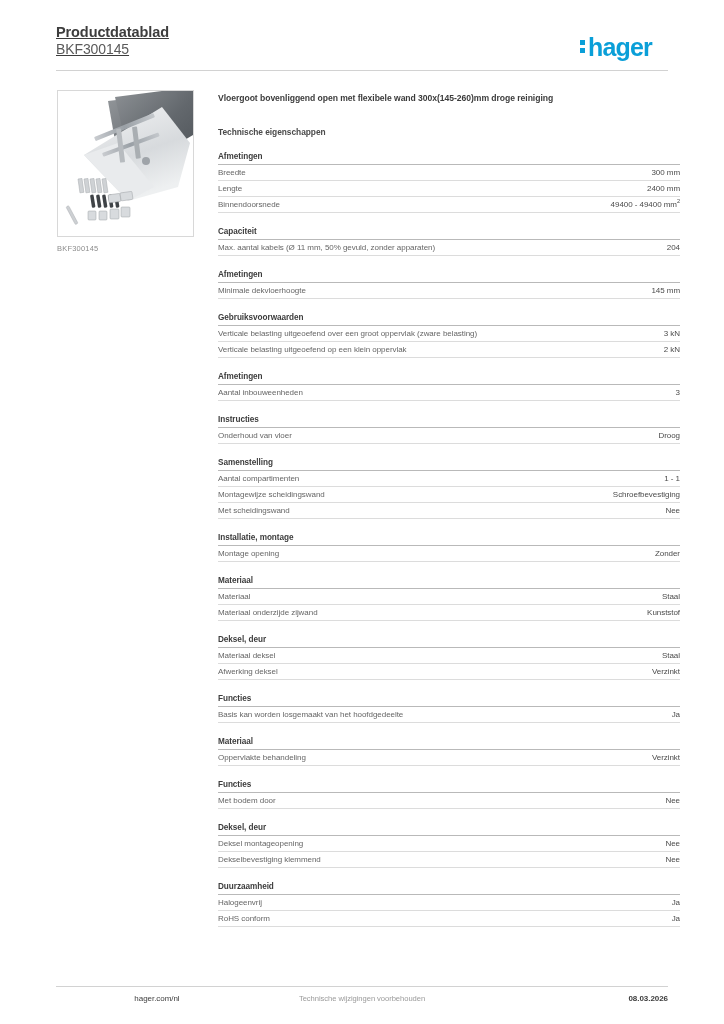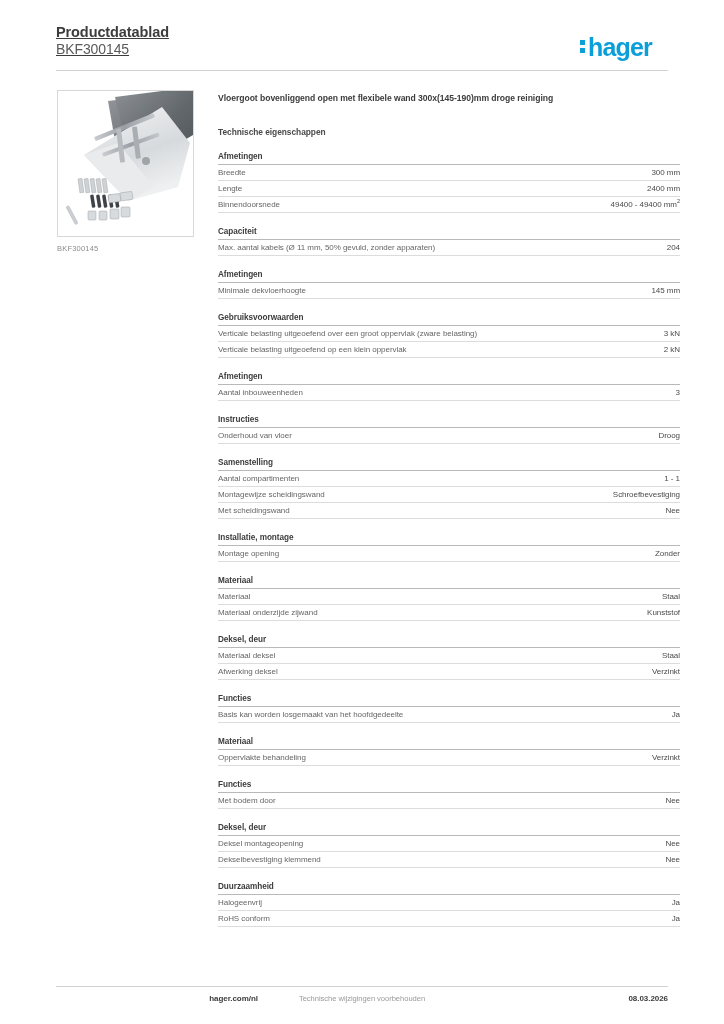--- a/index.html
+++ b/index.html
@@ -173,25 +173,25 @@
   #page-footer {
     position: absolute;
     left: 56px;
     top: 994px;
     width: 612px;
     display: flex;
     align-items: baseline;
   }
   #footer-site {
     font-size: 8px;
-    font-weight: bold;
+    font-weight: normal;
     color: #3c3c3c;
     letter-spacing: -0.05px;
     width: 33%;
-    text-align: right;
+    text-align: center;
   }
   #footer-note {
     font-size: 7.6px;
     color: #9a9a9a;
     letter-spacing: -0.05px;
     width: 34%;
     text-align: center;
   }
   #footer-date {
     font-size: 8px;
@@ -279,21 +279,21 @@
         <rect x="62" y="102" width="12" height="8" rx="1" transform="rotate(-8 62 102)"></rect>
       </g>
 
       <rect x="8" y="116" width="3" height="20" rx="1" fill="#cdd0d3" stroke="#a6aaad" stroke-width="0.4" transform="rotate(-28 8 116)"></rect>
     </svg>
   </div>
   <div id="product-caption">BKF300145</div>
 </div>
 
 <div id="spec-column">
-  <div id="product-name">Vloergoot bovenliggend open met flexibele wand 300x(145-190)mm droge reiniging</div>
+  <div id="product-name">Vloergoot bovenliggend open met flexibele wand 300x(145-260)mm droge reiniging</div>
   <div id="spec-heading">Technische eigenschappen</div>
   <div id="spec-groups-container">
       <div class="spec-group">
         <div class="group-title">Afmetingen</div>
         <div class="spec-row">
           <div class="spec-label">Breedte</div>
           <div class="spec-value">300 mm</div>
         </div>
         <div class="spec-row">
           <div class="spec-label">Lengte</div>

